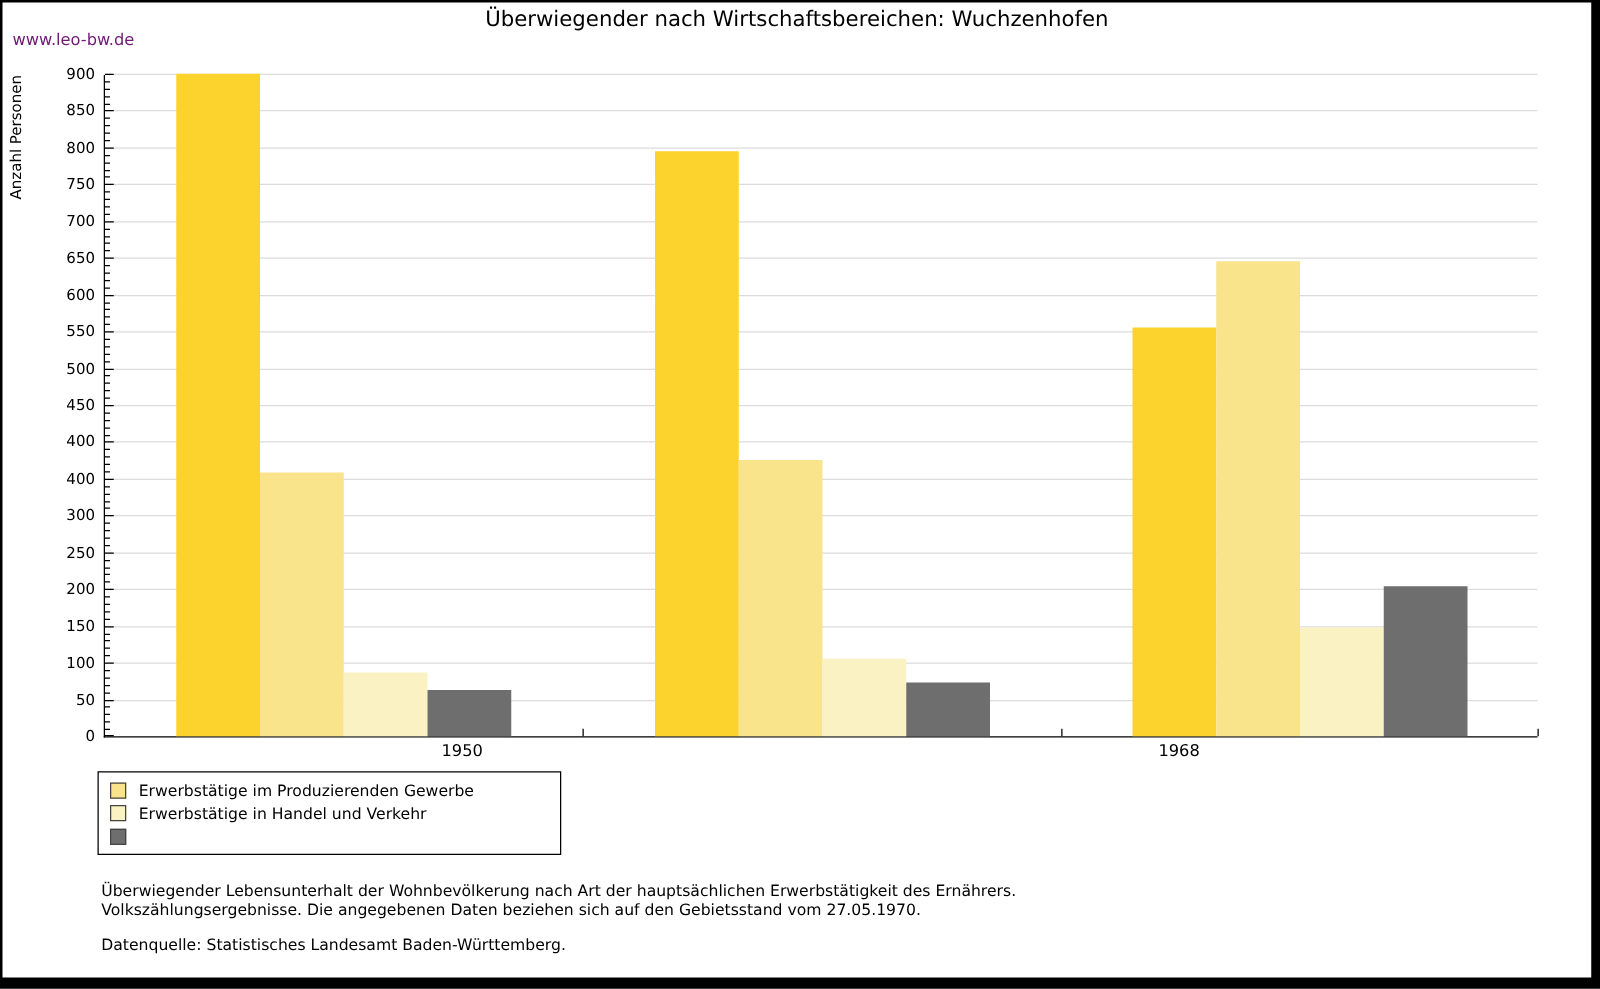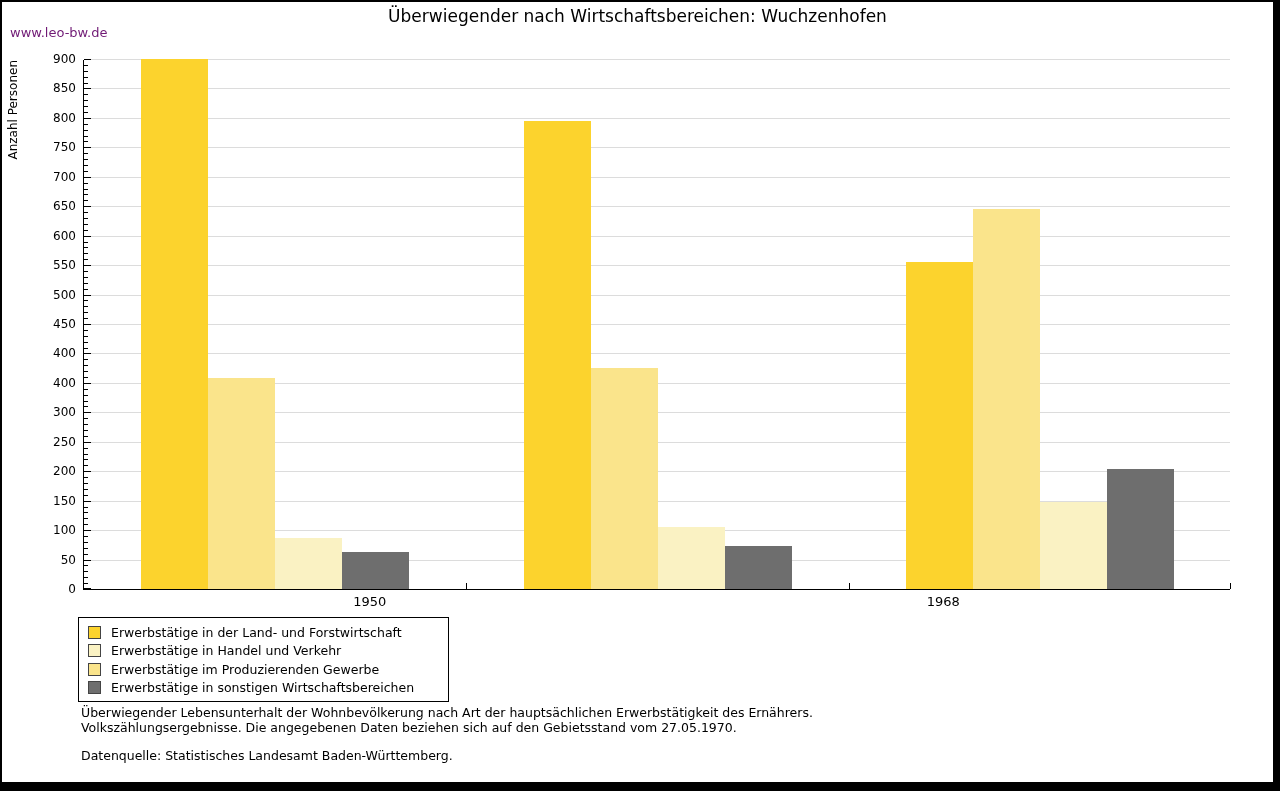--- a/index.html
+++ b/index.html
@@ -217,34 +217,29 @@
     <div class="bar" style="left: 1022.83px; height: 119.544px; background: rgb(110, 110, 110);"></div>
   </div>
 
 <div class="xlabels">
   <span>1950</span>
   <span>1968</span>
 </div>
 
 <div class="legend">
   <div class="legend-row">
-    <span class="swatch" style="background: rgb(252, 211, 45);"></span>
-    <span class="legend-label">Erwerbstätige in der Land- und Forstwirtschaft</span>
+    <span class="swatch" style="background: rgb(250, 228, 139);"></span>
+    <span class="legend-label">Erwerbstätige im Produzierenden Gewerbe</span>
   </div>
   <div class="legend-row">
     <span class="swatch" style="background: rgb(250, 242, 195);"></span>
     <span class="legend-label">Erwerbstätige in Handel und Verkehr</span>
   </div>
   <div class="legend-row">
-    <span class="swatch" style="background: rgb(250, 228, 139);"></span>
-    <span class="legend-label">Erwerbstätige im Produzierenden Gewerbe</span>
-  </div>
-  <div class="legend-row">
     <span class="swatch" style="background: rgb(110, 110, 110);"></span>
-    <span class="legend-label">Erwerbstätige in sonstigen Wirtschaftsbereichen</span>
   </div>
 </div>
 
 <div class="notes">
   <div>Überwiegender Lebensunterhalt der Wohnbevölkerung nach Art der hauptsächlichen Erwerbstätigkeit des Ernährers.</div>
   <div>Volkszählungsergebnisse. Die angegebenen Daten beziehen sich auf den Gebietsstand vom 27.05.1970.</div>
 </div>
 <div class="source">Datenquelle: Statistisches Landesamt Baden-Württemberg.</div>
 
 </body></html>

